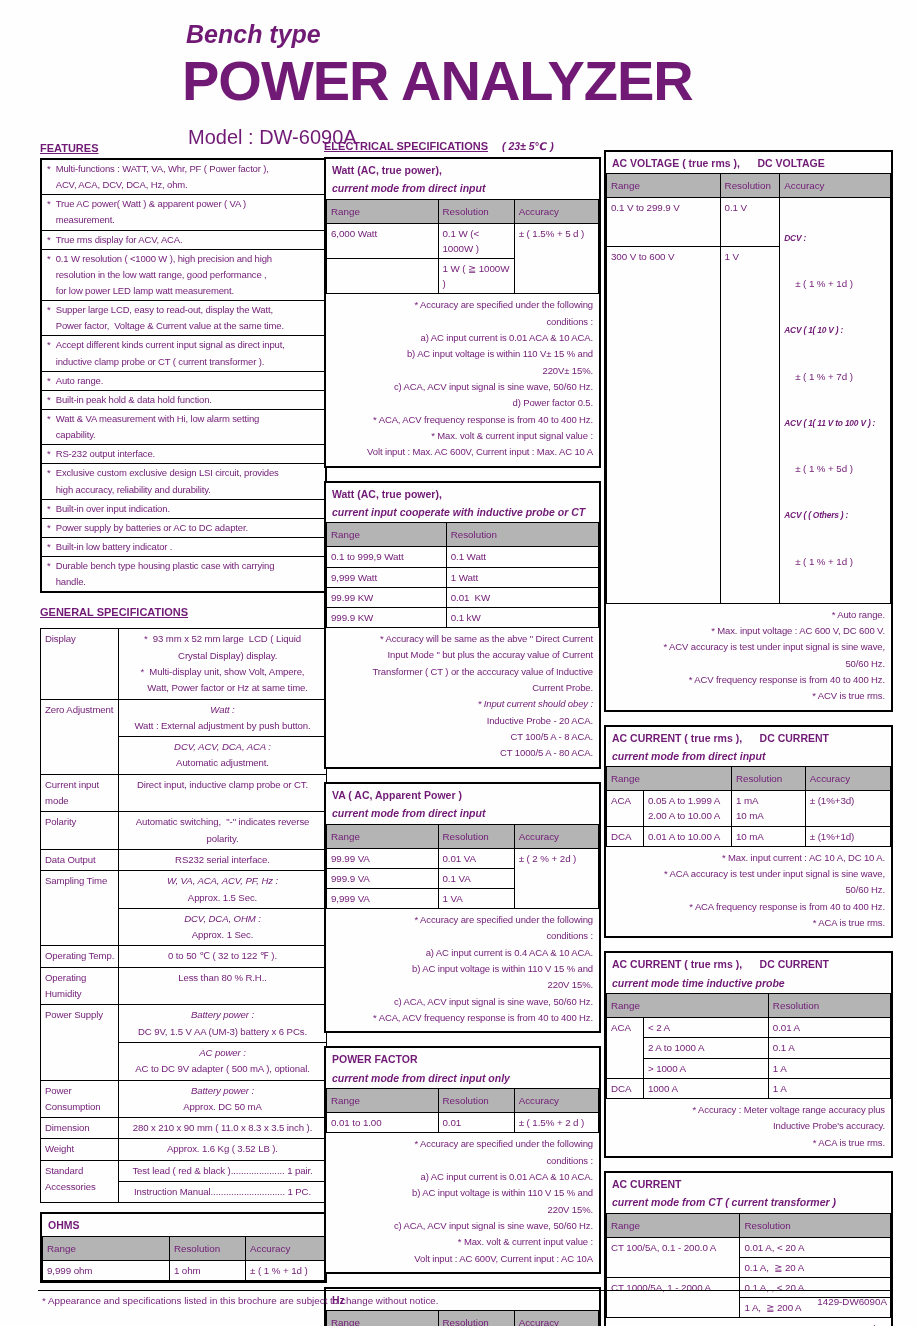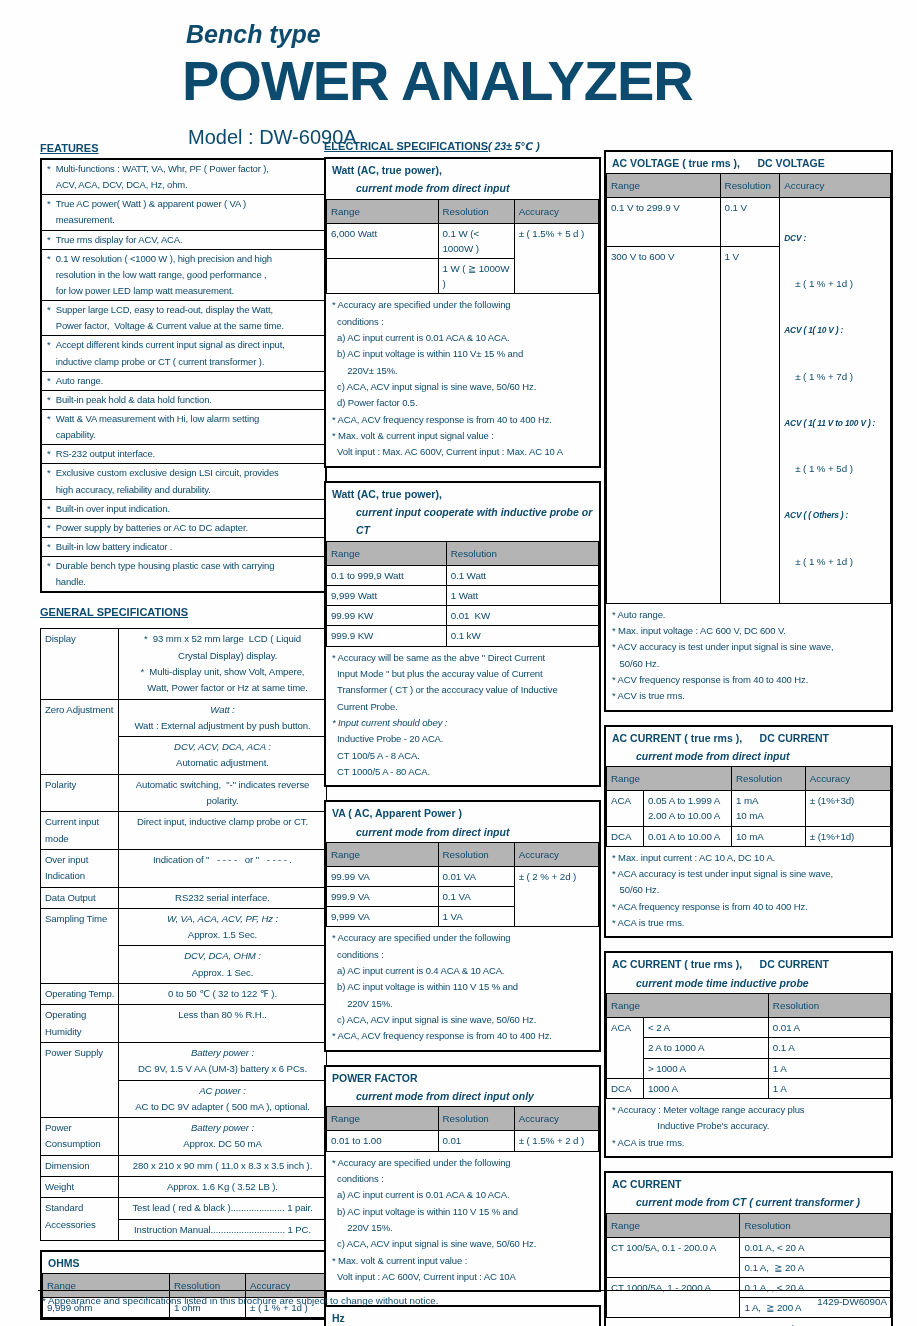--- a/index.html
+++ b/index.html
@@ -1,53 +1,53 @@
 <!DOCTYPE html>
 <html><head>
 <meta charset="utf-8">
 <style>
   html,body {margin:0; padding:0; background:#d8d8d8;}
-  .page {position:relative; width:917px; height:1326px; background:#fefefe; color:#0c4a6e;
+  .page {position:relative; width:917px; height:1326px; background:#fefefe; color:#701a75;
          font-family:"Liberation Sans","DejaVu Sans",sans-serif; overflow:hidden; outline:1px solid #999;}
   
   .brand {position:absolute; left:186px; top:20px; font-size:25px; font-weight:bold; font-style:italic;}
   .bigtitle {position:absolute; left:182px; top:48px; font-size:56px; font-weight:bold; letter-spacing:-1px;}
   .model {position:absolute; left:188px; top:126px; font-size:20px; font-weight:normal;}
   
   .colL {position:absolute; left:40px;  top:138px; width:287px;}
   .colM {position:absolute; left:324px; top:136px; width:277px;}
   .colR {position:absolute; left:604px; top:150px; width:289px;}
   .h1 {font-weight:bold; font-size:11px; text-decoration:underline; letter-spacing:0; display:inline-block;}
-  .h1temp {font-weight:bold; font-style:italic; font-size:10.5px; }
+  .h1temp {font-weight:bold; font-style:italic; font-size:10.5px; margin-left:14px;}
   .gap {margin-top:9px;}
   
   .featbox {border:2px solid #000; margin-top:2px;}
   .feat {display:flex; gap:5px; padding:1px 5px; border-top:1px solid #000;}
   .feat:first-child {border-top:0;}
   .star {font-size:9.5px; line-height:1.7;}
   .txt {font-size:9.5px; line-height:1.7; white-space:pre-wrap; letter-spacing:-0.15px;}
   
   table.gen {width:100%; border-collapse:collapse; table-layout:fixed; margin-top:8px; border:1px solid #000;}
   .gen td {border:1px solid #000; vertical-align:top; padding:0;}
   .glabel {font-size:9.6px; line-height:1.7; padding:2px 2px 2px 4px !important; white-space:pre-wrap; letter-spacing:-0.1px;}
   .gcell {padding:2px 4px;text-align:center;}
   .gcell + .gcell {border-top:1px solid #000;}
   .git {display:block; font-style:italic; font-size:9.6px; line-height:1.7; letter-spacing:-0.1px;}
   .gtx {display:block; font-size:9.6px; line-height:1.7; white-space:pre-wrap; letter-spacing:-0.1px;}
   
   .sec {border:2px solid #000; margin-bottom:13px; background:#fefefe;}
   .sec-title {padding:2px 6px 1px;}
   .t1 {font-weight:bold; font-size:10.5px; line-height:1.75; white-space:pre-wrap;}
-  .t2 {font-weight:bold; font-style:italic; font-size:10.5px; line-height:1.75;margin-left:24px;}
+  .t2 {font-weight:bold; font-style:italic; font-size:10.5px; line-height:1.75;}
   table.spec {width:100%; border-collapse:collapse; table-layout:fixed;}
   .spec th {background:#b4b4b4; font-weight:normal; text-align:left; font-size:9.8px; padding:6px 4px; border:1px solid #000;}
   .spec td {font-size:9.8px; padding:2px 4px; border:1px solid #000; vertical-align:top; line-height:1.55; white-space:pre-wrap; letter-spacing:-0.1px;}
   .small {font-size:8.5px;}
   .notes {padding:3px 6px 5px;}
-  .note {font-size:9.5px; line-height:1.72; white-space:pre-wrap; letter-spacing:-0.12px;}
+  .note {font-size:9.5px; line-height:1.72; white-space:pre-wrap; letter-spacing:-0.12px;text-align:right;}
   .it {font-style:italic;}
   .acc-h {font-weight:bold; font-style:italic; font-size:8.4px; line-height:1.8; white-space:nowrap; letter-spacing:-0.2px;}
   .acc-v {font-size:9.8px; line-height:1.7; padding-left:11px; white-space:nowrap;}
   
   .footrule {position:absolute; left:38px; width:855px; top:1290px; border-top:1.5px solid #000;}
   .foot-l {position:absolute; left:42px;  top:1295px; font-size:9.8px;}
   .foot-r {position:absolute; right:30px; top:1296px; font-size:9.8px;}
 </style>
 </head>
 <body>
@@ -158,46 +158,36 @@
                 <span class="git">Watt :</span>
                 <span class="gtx">Watt : External adjustment by push button.</span>
               </div>
               <div class="gcell">
                 <span class="git">DCV, ACV, DCA, ACA :</span>
                 <span class="gtx">Automatic adjustment.</span>
               </div>
             </td>
           </tr>
       <tr>
+            <td class="glabel">Current input
+mode</td>
+            <td>
+              <div class="gcell">
+                <span class="git"></span>
+                <span class="gtx">Direct input, inductive clamp probe or CT.</span>
+              </div>
+            </td>
+          </tr>
+      <tr>
             <td class="glabel">Polarity</td>
             <td>
               <div class="gcell">
                 <span class="git"></span>
                 <span class="gtx">Automatic switching,  "-" indicates reverse
 polarity.</span>
-              </div>
-            </td>
-          </tr>
-      <tr>
-            <td class="glabel">Current input
-mode</td>
-            <td>
-              <div class="gcell">
-                <span class="git"></span>
-                <span class="gtx">Direct input, inductive clamp probe or CT.</span>
-              </div>
-            </td>
-          </tr>
-      <tr>
-            <td class="glabel">Over input
-Indication</td>
-            <td>
-              <div class="gcell">
-                <span class="git"></span>
-                <span class="gtx">Indication of "   - - - -   or "   - - - - .</span>
               </div>
             </td>
           </tr>
       <tr>
             <td class="glabel">Data Output</td>
             <td>
               <div class="gcell">
                 <span class="git"></span>
                 <span class="gtx">RS232 serial interface.</span>
               </div>

